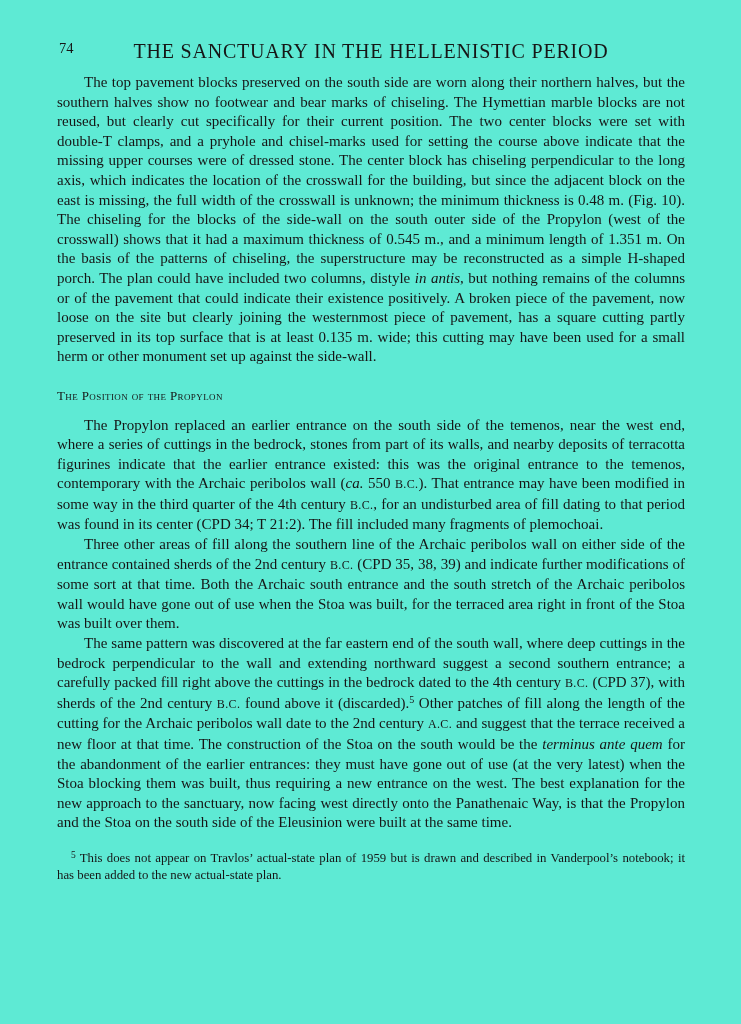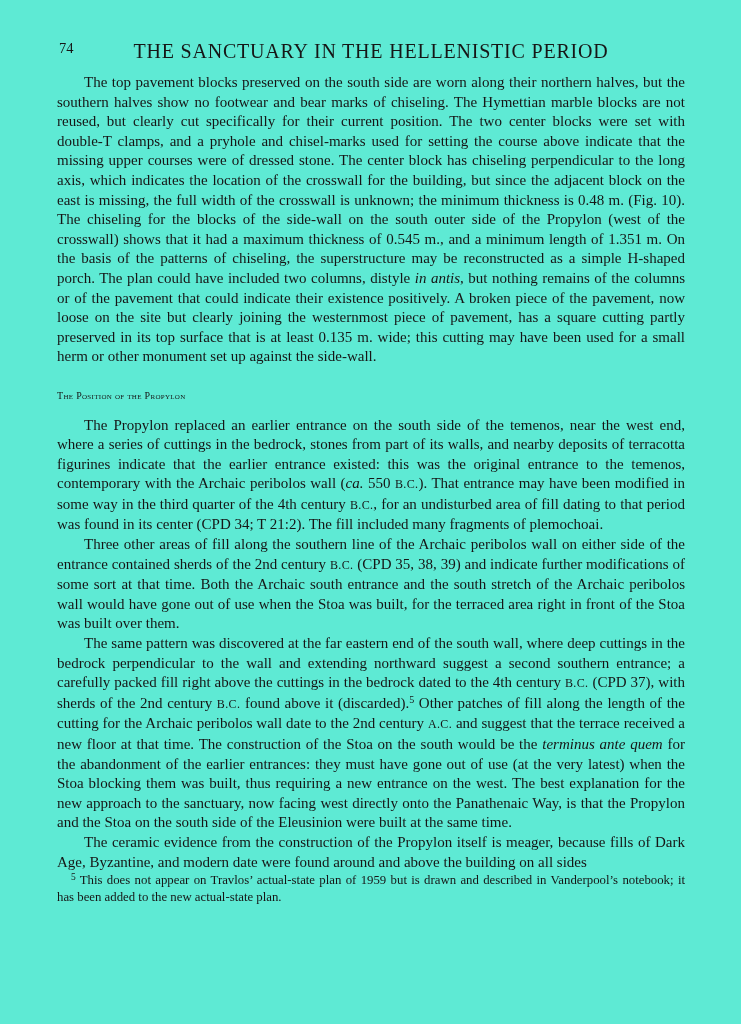--- a/index.html
+++ b/index.html
@@ -39,39 +39,40 @@
     font-size: 15px;
     line-height: 19.6px;
     margin-top: 11px;
   }
   .para {
     margin: 0;
     text-align: justify;
     text-indent: 27px;
   }
   .section-heading {
-    font-size: 10px;
+    font-size: 13px;
     font-weight: normal;
     font-variant: small-caps;
     letter-spacing: 0.03em;
     margin: 19px 0 10px 0;
   }
   .sc {
     font-size: 0.8em;
     letter-spacing: 0.03em;
   }
   .para em {
     font-style: italic;
   }
   .para sup {
     font-size: 10px;
     line-height: 0;
     vertical-align: 5px;
   }
   .footnote {
+    margin-top: 17px;
     font-size: 12.8px;
     line-height: 17px;
     text-align: justify;
     text-indent: 14px;
   }
   .footnote sup {
     font-size: 9.5px;
     line-height: 0;
     vertical-align: 4px;
     margin-right: 4px;
@@ -85,19 +86,18 @@
     <span class="page-num">74</span>
     <span class="running-head">THE SANCTUARY IN THE HELLENISTIC PERIOD</span>
   </div>
 
   <div class="body-text">
       <p class="para">The top pavement blocks preserved on the south side are worn along their northern halves, but the southern halves show no footwear and bear marks of chiseling.  The Hymettian marble blocks are not reused, but clearly cut specifically for their current position.  The two center blocks were set with double-T clamps, and a pryhole and chisel-marks used for setting the course above indicate that the missing upper courses were of dressed stone.  The center block has chiseling perpendicular to the long axis, which indicates the location of the crosswall for the building, but since the adjacent block on the east is missing, the full width of the crosswall is unknown; the minimum thickness is 0.48 m. (Fig. 10).  The chiseling for the blocks of the side-wall on the south outer side of the Propylon (west of the crosswall) shows that it had a maximum thickness of 0.545 m., and a minimum length of 1.351 m.  On the basis of the patterns of chiseling, the superstructure may be reconstructed as a simple H-shaped porch.  The plan could have included two columns, distyle <em>in antis</em>, but nothing remains of the columns or of the pavement that could indicate their existence positively.  A broken piece of the pavement, now loose on the site but clearly joining the westernmost piece of pavement, has a square cutting partly preserved in its top surface that is at least 0.135 m. wide; this cutting may have been used for a small herm or other monument set up against the side-wall.</p>
       <h2 class="section-heading">The Position of the Propylon</h2>
       <p class="para">The Propylon replaced an earlier entrance on the south side of the temenos, near the west end, where a series of cuttings in the bedrock, stones from part of its walls, and nearby deposits of terracotta figurines indicate that the earlier entrance existed:  this was the original entrance to the temenos, contemporary with the Archaic peribolos wall (<em>ca.</em> 550 <span class="sc">B.C.</span>).  That entrance may have been modified in some way in the third quarter of the 4th century <span class="sc">B.C.</span>, for an undisturbed area of fill dating to that period was found in its center (CPD 34; T 21:2).  The fill included many fragments of plemochoai.</p>
       <p class="para">Three other areas of fill along the southern line of the Archaic peribolos wall on either side of the entrance contained sherds of the 2nd century <span class="sc">B.C.</span> (CPD 35, 38, 39) and indicate further modifications of some sort at that time.  Both the Archaic south entrance and the south stretch of the Archaic peribolos wall would have gone out of use when the Stoa was built, for the terraced area right in front of the Stoa was built over them.</p>
       <p class="para">The same pattern was discovered at the far eastern end of the south wall, where deep cuttings in the bedrock perpendicular to the wall and extending northward suggest a second southern entrance; a carefully packed fill right above the cuttings in the bedrock dated to the 4th century <span class="sc">B.C.</span> (CPD 37), with sherds of the 2nd century <span class="sc">B.C.</span> found above it (discarded).<sup>5</sup>  Other patches of fill along the length of the cutting for the Archaic peribolos wall date to the 2nd century <span class="sc">A.C.</span> and suggest that the terrace received a new floor at that time.  The construction of the Stoa on the south would be the <em>terminus ante quem</em> for the abandonment of the earlier entrances:  they must have gone out of use (at the very latest) when the Stoa blocking them was built, thus requiring a new entrance on the west.  The best explanation for the new approach to the sanctuary, now facing west directly onto the Panathenaic Way, is that the Propylon and the Stoa on the south side of the Eleusinion were built at the same time.</p>
-      <p class="para">The ceramic evidence from the construction of the Propylon itself is meager, because fills of Dark Age, Byzantine, and modern date were found around and above the building on all sides</p>
     </div>
 
   <div class="footnote">
     <sup>5</sup><span>This does not appear on Travlos’ actual-state plan of 1959 but is drawn and described in Vanderpool’s notebook; it has been added to the new actual-state plan.</span>
   </div>
 </div>
 
 </body></html>

